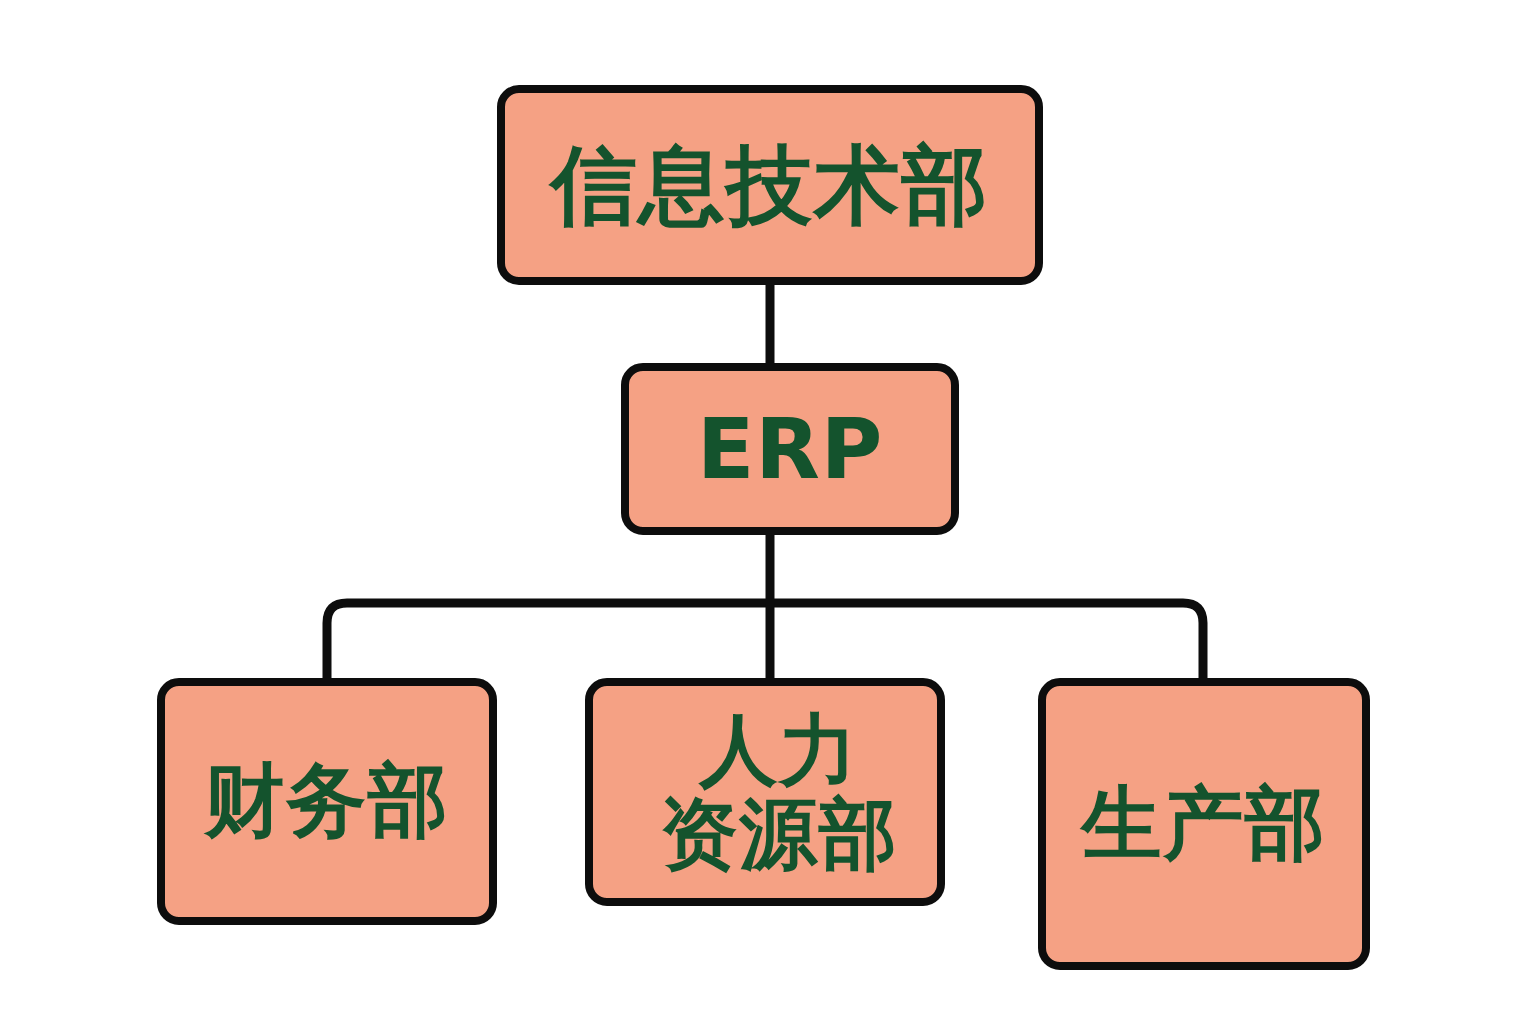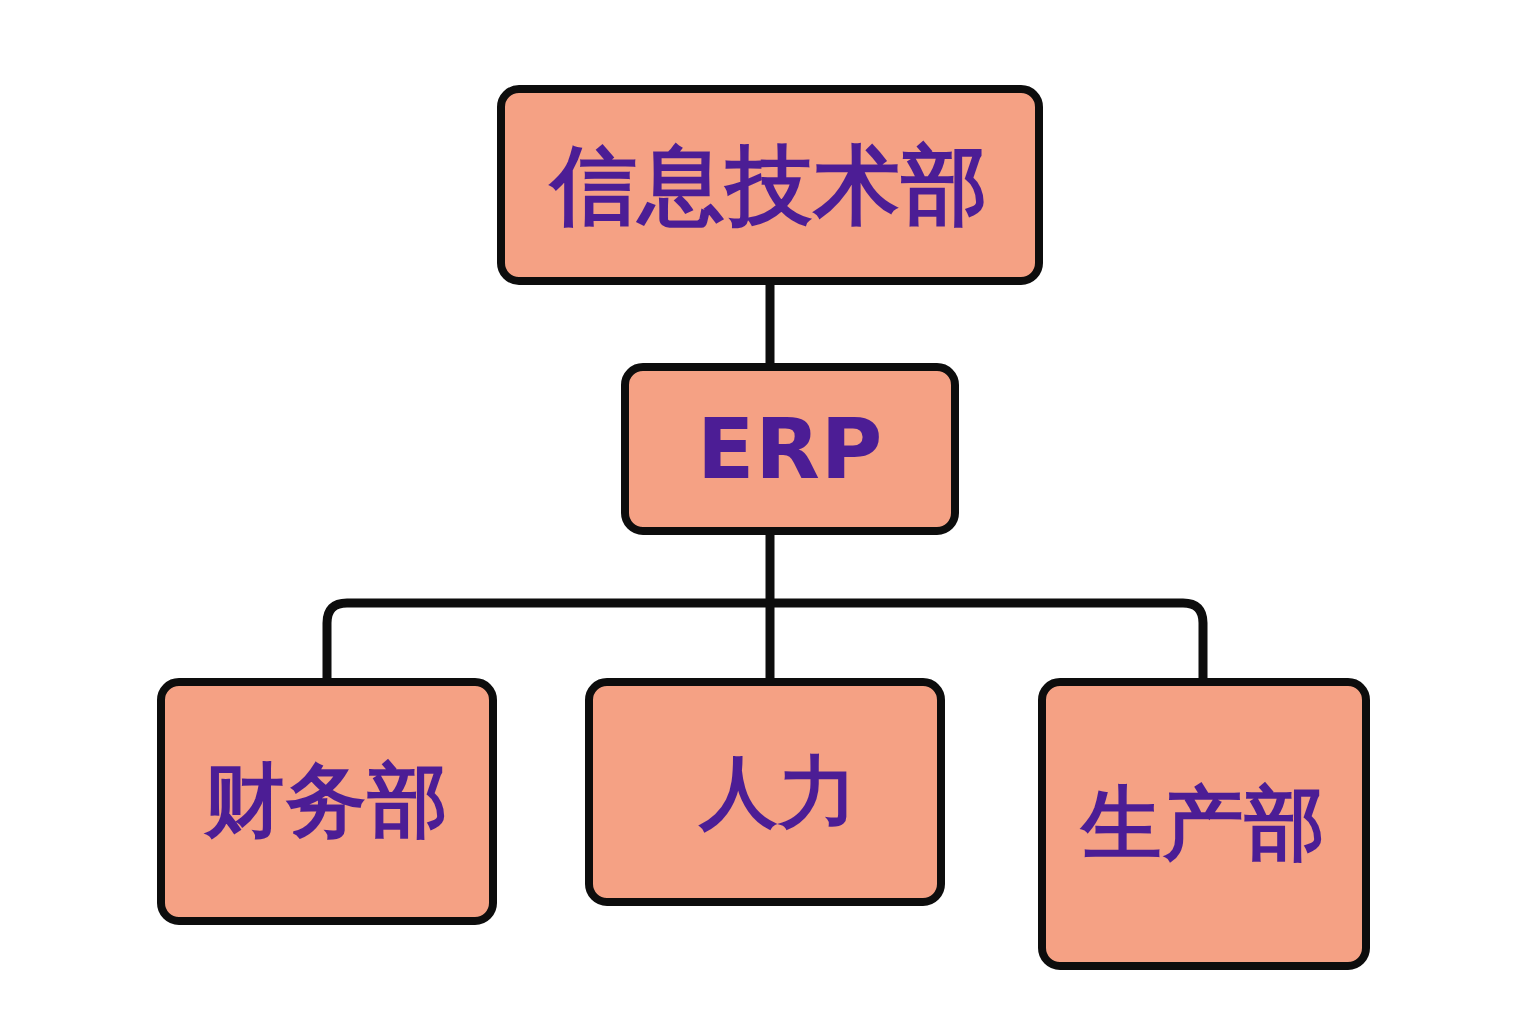--- a/index.html
+++ b/index.html
@@ -30,21 +30,21 @@
     position: absolute;
     z-index: 2;
     box-sizing: border-box;
     background: #F5A184;
     border: 8px solid #0d0d0d;
     border-radius: 22px;
     display: flex;
     align-items: center;
     justify-content: center;
     text-align: center;
-    color: #4c1d95;
+    color: #14532d;
     font-weight: bold;
     line-height: 1.08;
     letter-spacing: 0.02em;
   }
   .node-label {
     display: block;
     width: 100%;
   }
   .node-label .line {
     display: block;
@@ -120,20 +120,21 @@
 
   <div class="node" id="node-finance">
     <span class="node-label">
       <span class="line">财务部</span>
     </span>
   </div>
 
   <div class="node" id="node-hr">
     <span class="node-label">
       <span class="line">人力</span>
+      <span class="line">资源部</span>
     </span>
   </div>
 
   <div class="node" id="node-production">
     <span class="node-label">
       <span class="line">生产部</span>
     </span>
   </div>
 
 </div>

